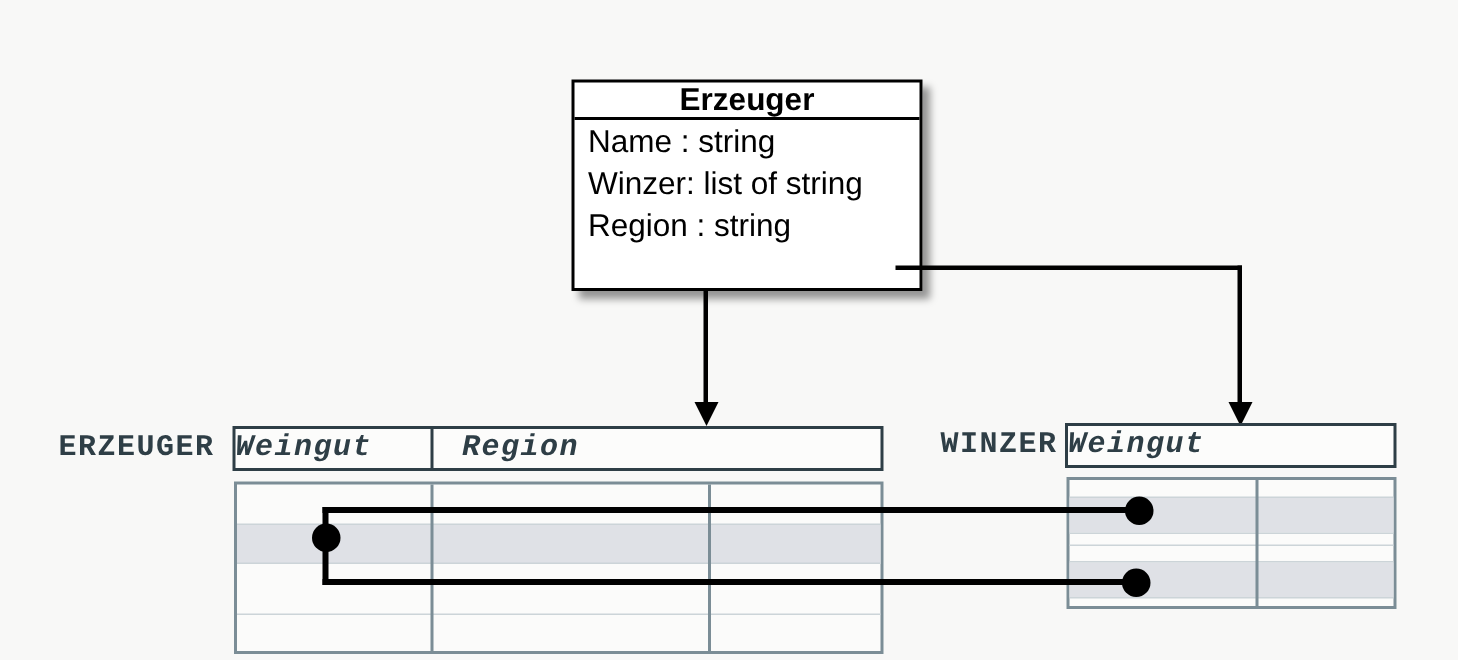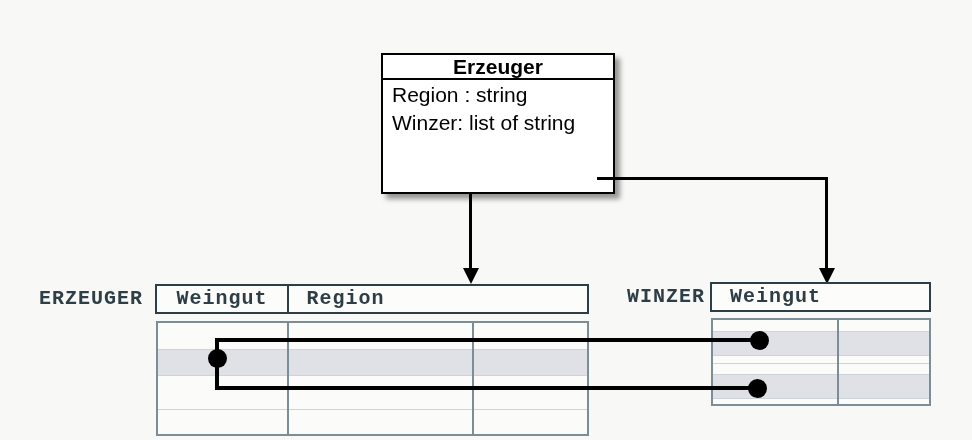--- a/index.html
+++ b/index.html
@@ -79,26 +79,26 @@
     font-weight: bold;
     font-size: 20px;
     letter-spacing: 1px;
     color: #2e3e46;
   }
   .hdr-erzeuger { left: 155px; top: 248px; width: 434px; }
   .hdr-winzer   { left: 710px; top: 246px; width: 221px; }
   .hdr-cell {
     height: 100%;
     line-height: 25px;
-    text-align: center;
     border-right: 2px solid #2e3e46;
     overflow: hidden;
+    font-style: italic;
   }
   .hdr-cell:last-child { border-right: none; }
-  .erz-c0 { width: 132px; } .erz-c1 { width: 185px; } .erz-c2 { width: 113px; }
+  .erz-c0 { width: 132px; } .erz-c1 { width: 185px; } .erz-c2 { width: 113px; padding-left: 19px; }
   .win-c0 { width: 127px; } .win-c1 { width: 90px; }
 
   
   .tbl-body {
     position: absolute;
     background: #fbfbfa;
     border: 2px solid #7b8d96;
   }
   .body-erzeuger { left: 156px; top: 285px; width: 433px; height: 115px; }
   .body-winzer   { left: 711px; top: 282px; width: 220px; height: 88px; }
@@ -128,22 +128,23 @@
   .dot-w2  { left: 748px; top: 343px; }
 </style>
 </head>
 <body>
 
 <div class="stage">
 
   <div class="class-box">
     <div class="class-title">Erzeuger</div>
     <div class="class-attrs">
+      <div class="class-attr">Name : string</div>
+      <div class="class-attr">Winzer: list of string</div>
       <div class="class-attr">Region : string</div>
-      <div class="class-attr">Winzer: list of string</div>
     </div>
   </div>
 
   <div class="cline line-erz-v"></div>
   <div class="arrowhead ah-erz"></div>
 
   <div class="cline line-win-h"></div>
   <div class="cline line-win-v"></div>
   <div class="arrowhead ah-win"></div>
 

